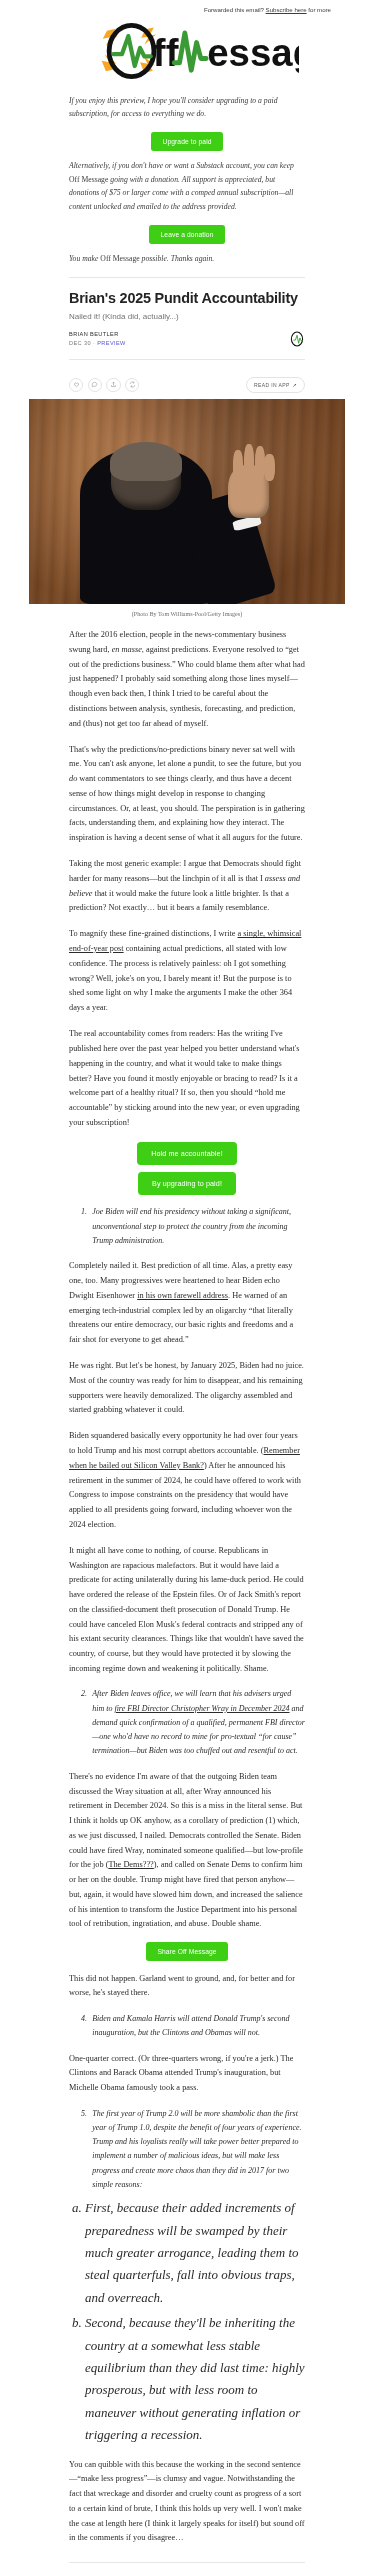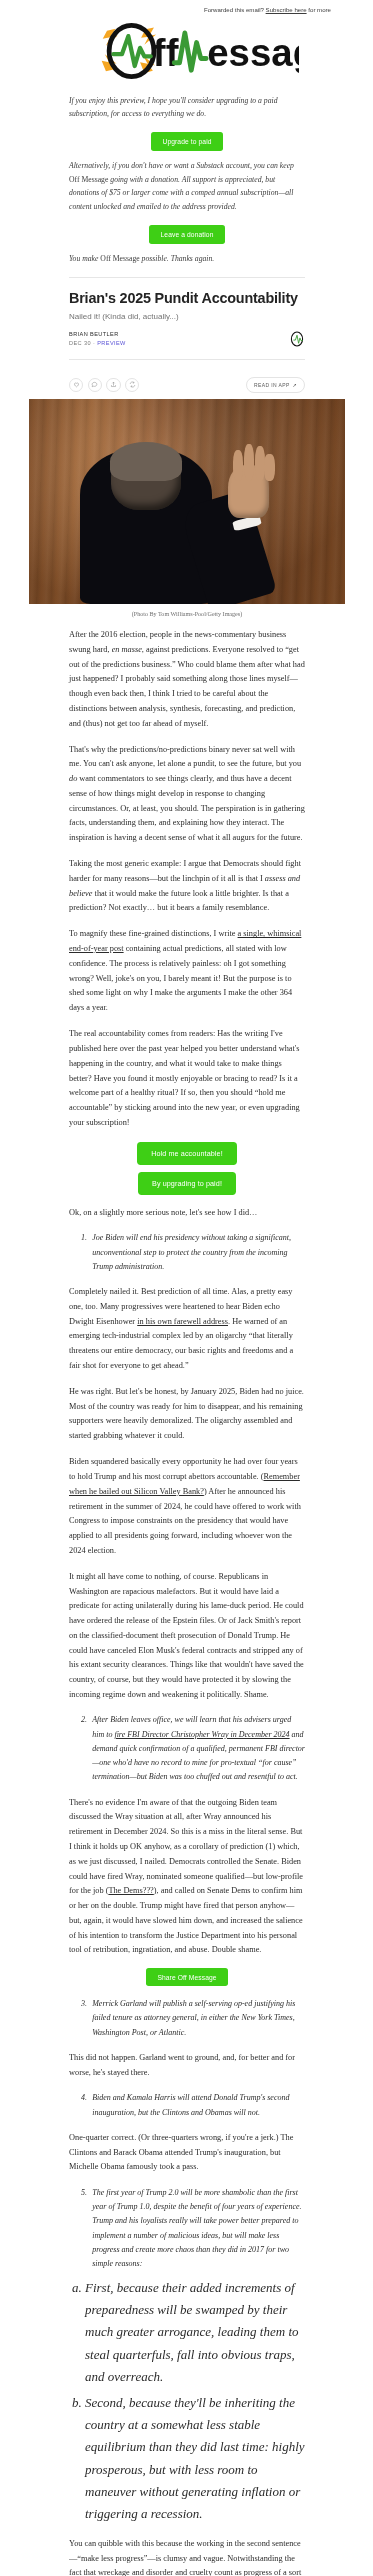--- a/index.html
+++ b/index.html
@@ -341,21 +341,20 @@
 
     <p class="body-p">The real accountability comes from readers: Has the writing I've published here over the past year helped you better understand what's happening in the country, and what it would take to make things better? Have you found it mostly enjoyable or bracing to read? Is it a welcome part of a healthy ritual? If so, then you should “hold me accountable” by sticking around into the new year, or even upgrading your subscription!</p>
 
     <div class="btn-center">
       <button class="green-btn lg">Hold me accountable!</button>
     </div>
     <div class="btn-center" style="margin-top:6.4px;">
       <button class="green-btn lg">By upgrading to paid!</button>
     </div>
 
-    <p class="body-p">Ok, on a slightly more serious note, let's see how I did…</p>
 
     <ol class="pred-list">
       <li>Joe Biden will end his presidency without taking a significant, unconventional step to protect the country from the incoming Trump administration.</li>
     </ol>
 
     <p class="body-p">
       <span>Completely nailed it. Best prediction of all time. Alas, a pretty easy one, too. Many progressives were heartened to hear Biden echo Dwight Eisenhower </span><a class="lnk" href="#">in his own farewell address</a><span>. He warned of an emerging tech-industrial complex led by an oligarchy “that literally threatens our entire democracy, our basic rights and freedoms and a fair shot for everyone to get ahead.”</span>
     </p>
 
     <p class="body-p">He was right. But let's be honest, by January 2025, Biden had no juice. Most of the country was ready for him to disappear, and his remaining supporters were heavily demoralized. The oligarchy assembled and started grabbing whatever it could.</p>
@@ -373,23 +372,20 @@
     </ol>
 
     <p class="body-p">
       <span>There's no evidence I'm aware of that the outgoing Biden team discussed the Wray situation at all, after Wray announced his retirement in December 2024. So this is a miss in the literal sense. But I think it holds up OK anyhow, as a corollary of prediction (1) which, as we just discussed, I nailed. Democrats controlled the Senate. Biden could have fired Wray, nominated someone qualified—but low-profile for the job (</span><a class="lnk" href="#">The Dems???</a><span>), and called on Senate Dems to confirm him or her on the double. Trump might have fired that person anyhow—but, again, it would have slowed him down, and increased the salience of his intention to transform the Justice Department into his personal tool of retribution, ingratiation, and abuse. Double shame.</span>
     </p>
 
     <div class="btn-center" style="margin-top:9.6px;">
       <button class="green-btn">Share Off Message</button>
     </div>
 
-    <ol class="pred-list" start="3">
-      <li>Merrick Garland will publish a self-serving op-ed justifying his failed tenure as attorney general, in either the New York Times, Washington Post, or Atlantic.</li>
-    </ol>
 
     <p class="body-p">This did not happen. Garland went to ground, and, for better and for worse, he's stayed there.</p>
 
     <ol class="pred-list" start="4">
       <li>Biden and Kamala Harris will attend Donald Trump's second inauguration, but the Clintons and Obamas will not.</li>
     </ol>
 
     <p class="body-p">One-quarter correct. (Or three-quarters wrong, if you're a jerk.) The Clintons and Barack Obama attended Trump's inauguration, but Michelle Obama famously took a pass.</p>
 
     <ol class="pred-list" start="5">

